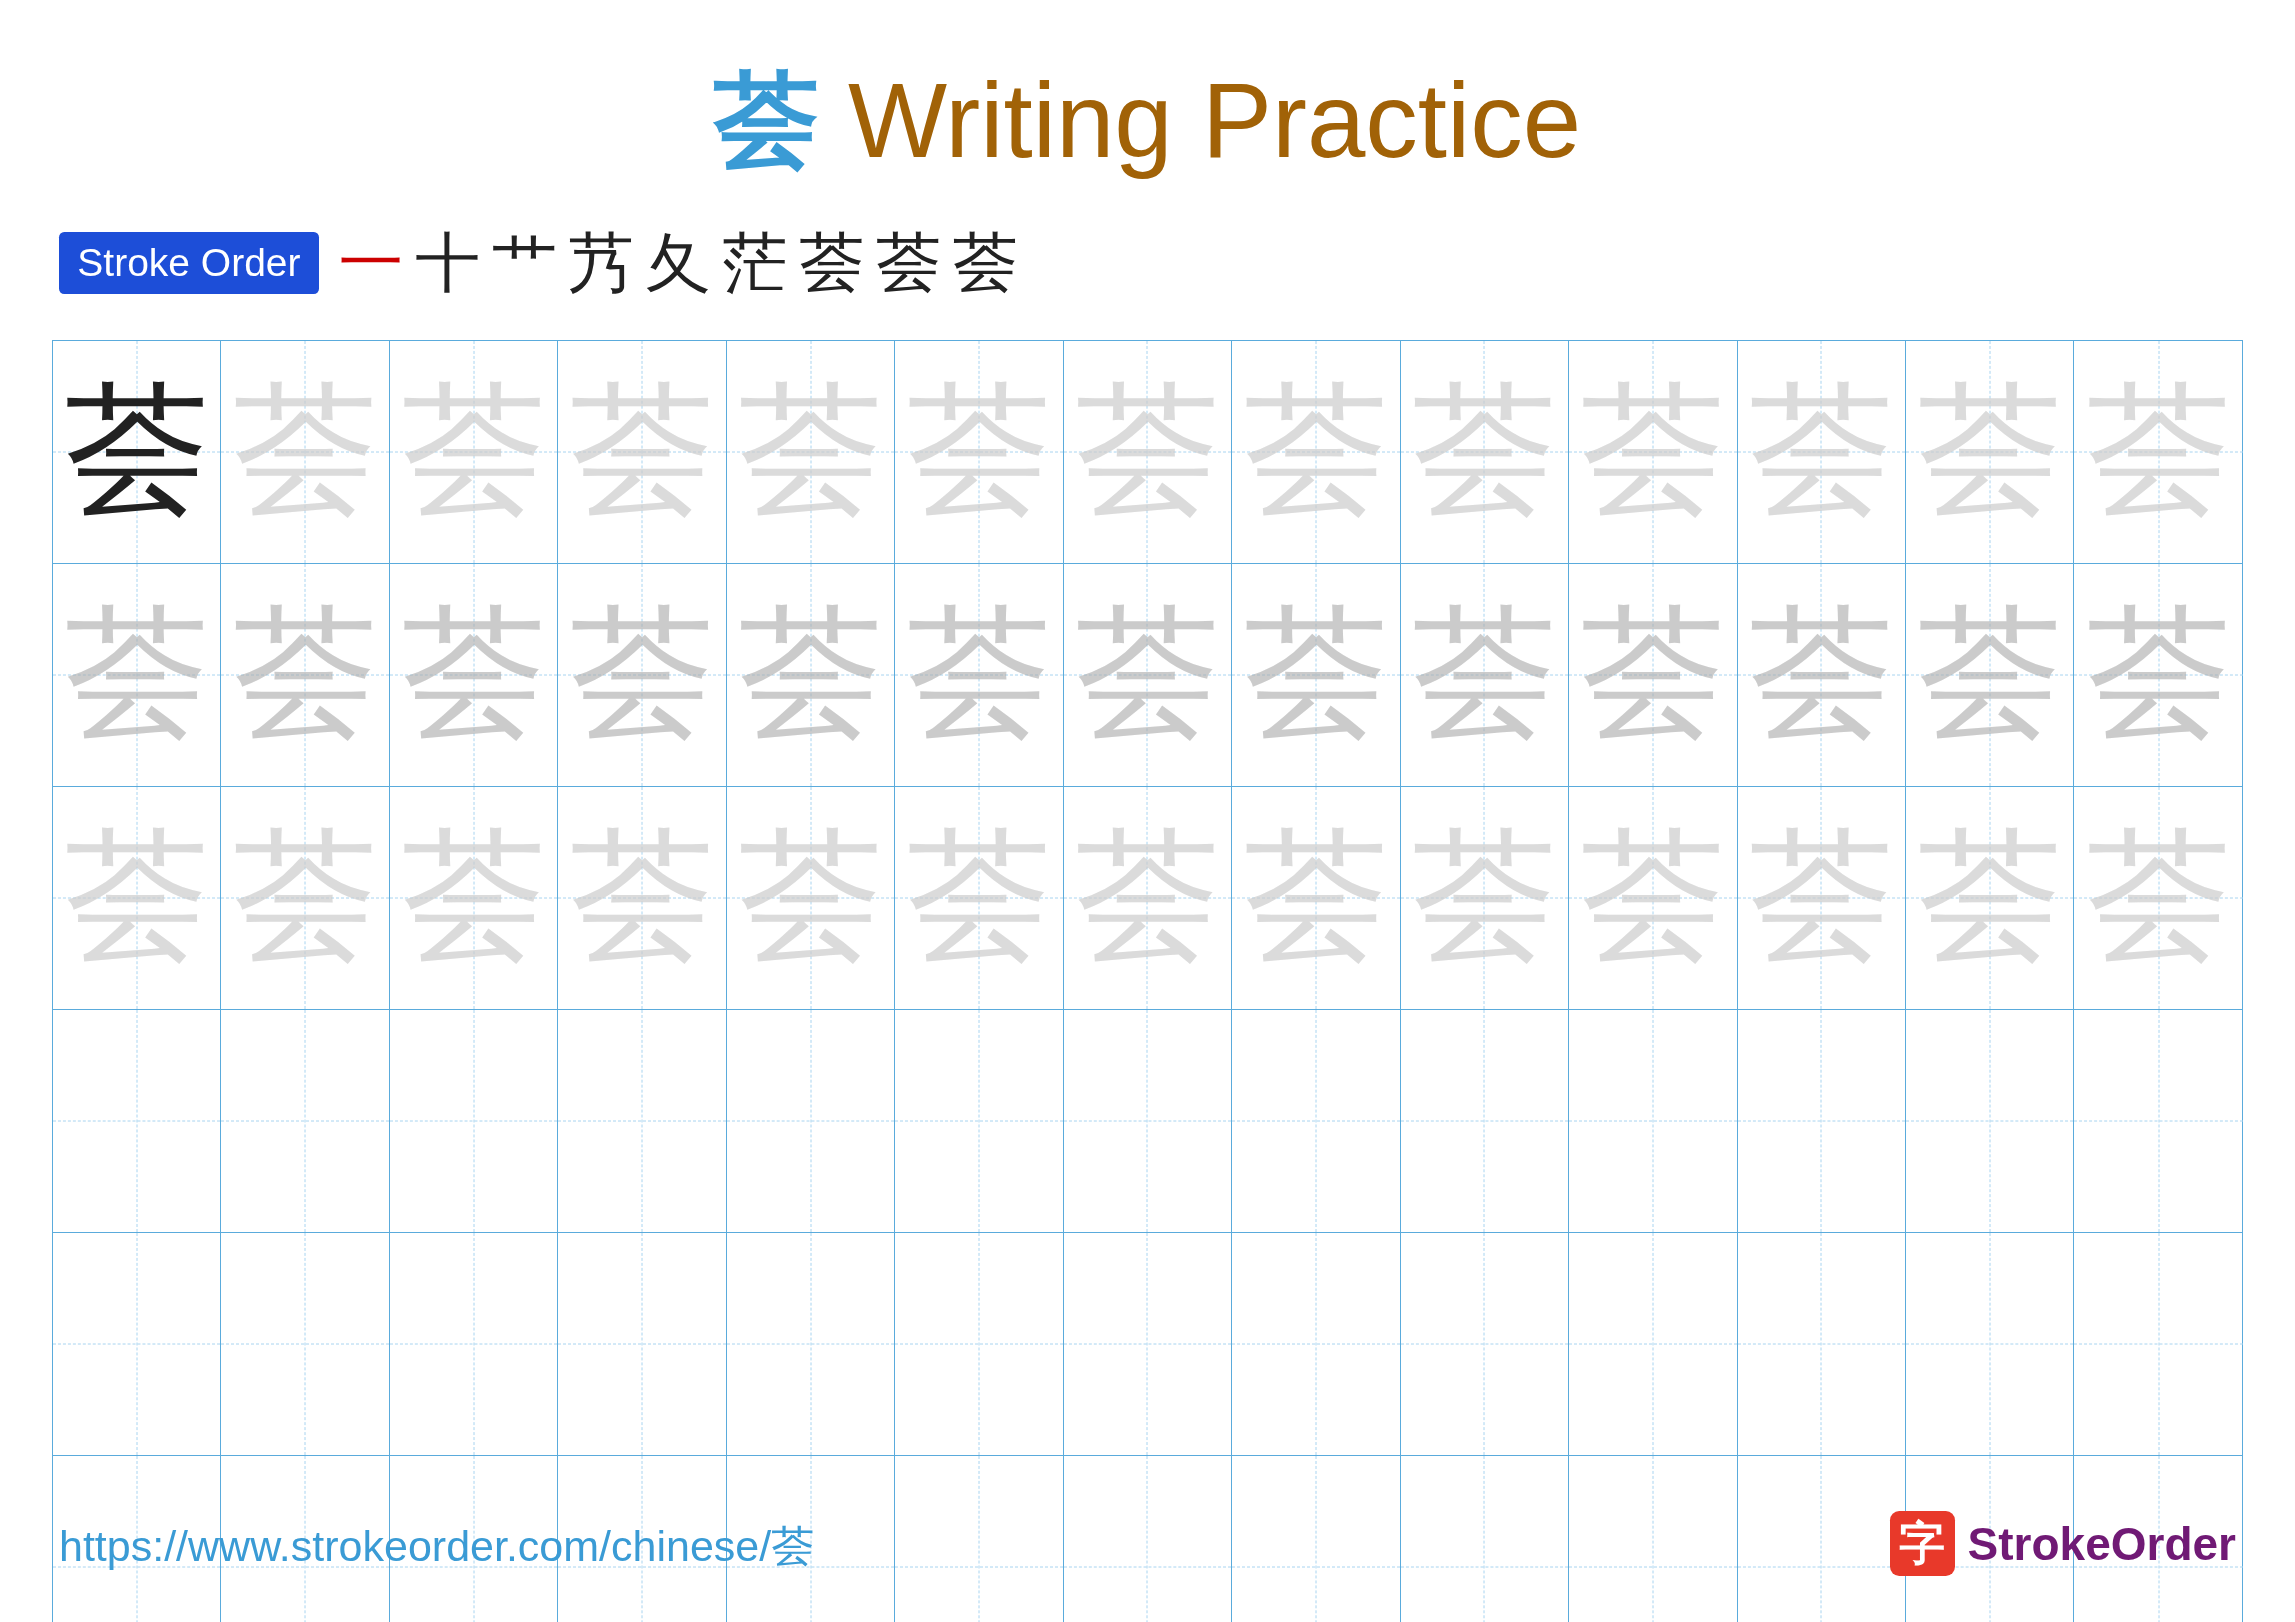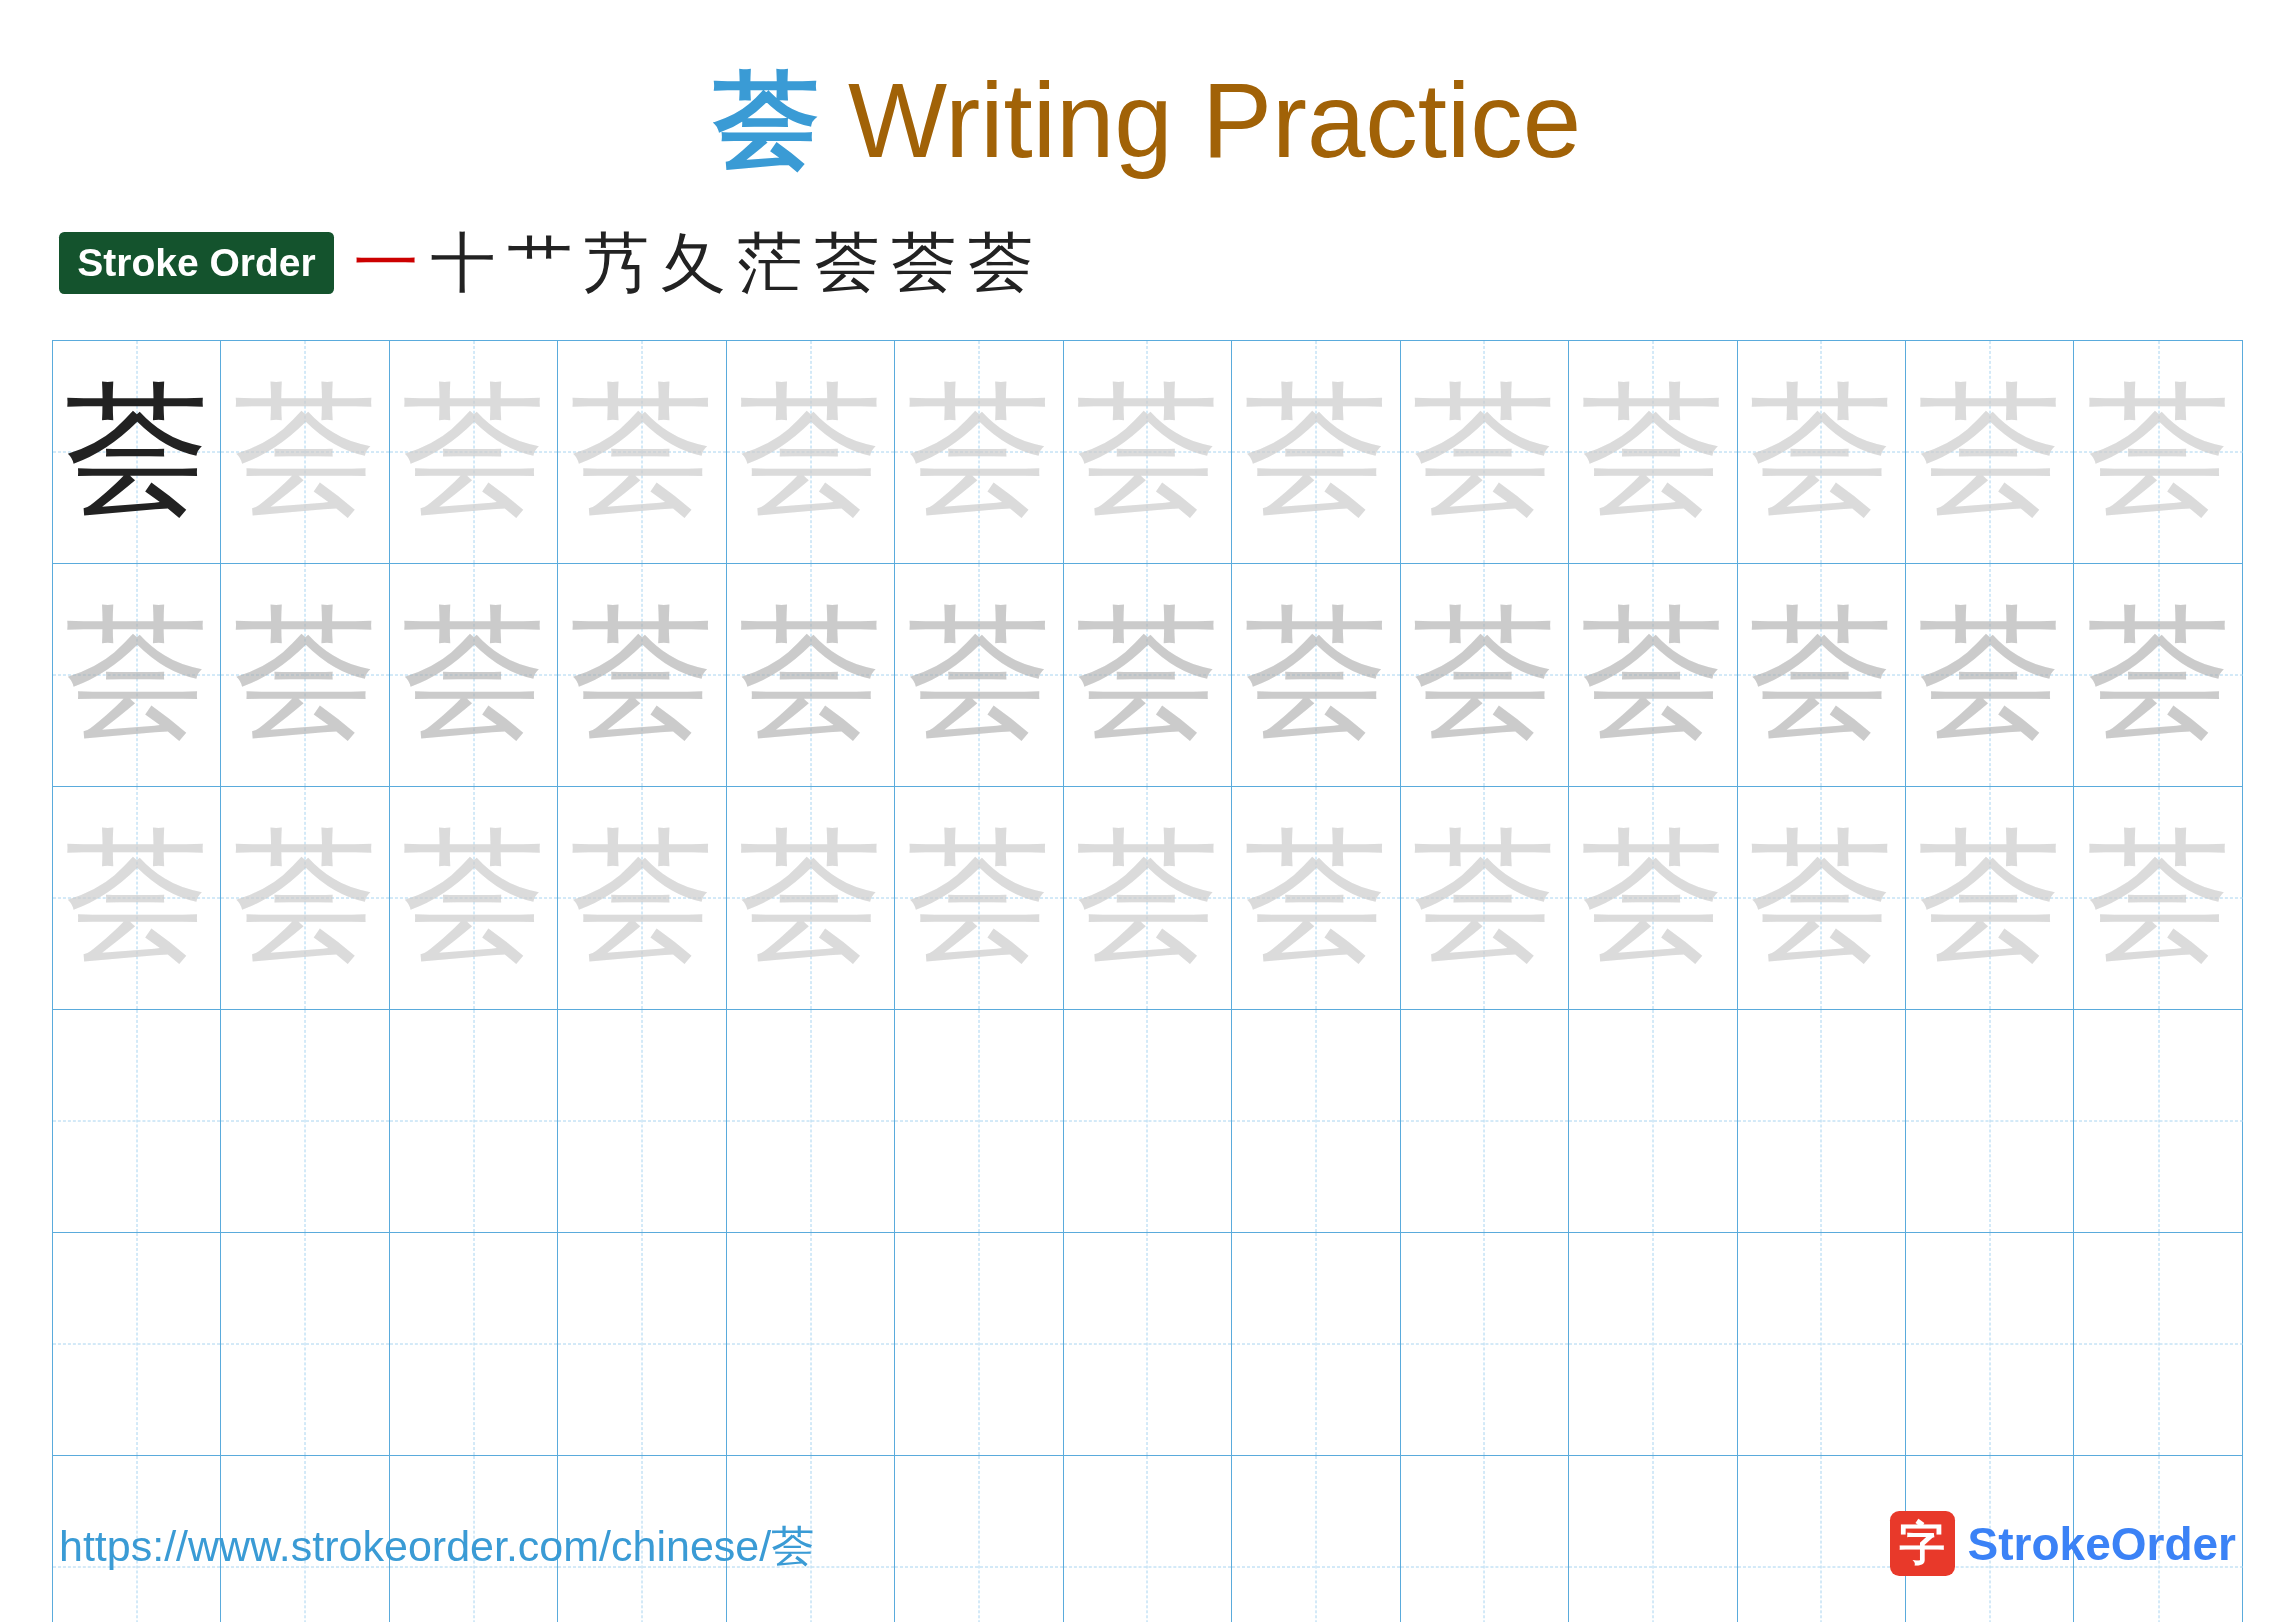--- a/index.html
+++ b/index.html
@@ -29,24 +29,24 @@
     }
 
     .stroke-order-row {
       display: flex;
       align-items: center;
       padding-left: 59px;
       margin-bottom: 33px;
       gap: 19.6px;
     }
     .stroke-order-badge {
-      background: #14532d;
+      background: #1d4ed8;
       color: white;
       font-size: 39px;
-      font-weight: bold;
+      font-weight: normal;
       padding: 9.2px 18.3px;
       border-radius: 5.2px;
       white-space: nowrap;
     }
     .stroke-sequence {
       display: flex;
       align-items: center;
       gap: 11.8px;
     }
     .stroke-seq-item {
@@ -154,21 +154,21 @@
       align-items: center;
       justify-content: center;
       color: white;
       font-size: 46px;
       font-family: serif;
       font-weight: bold;
     }
     .footer-brand-text {
       font-size: 46px;
       font-weight: bold;
-      color: #3b82f6;
+      color: #701a75;
     }
   </style>
 </head>
 <body>
 
 <div class="page-title">
   <span class="char">荟</span><span class="text"> Writing Practice</span>
 </div>
 
 <div class="stroke-order-row">

